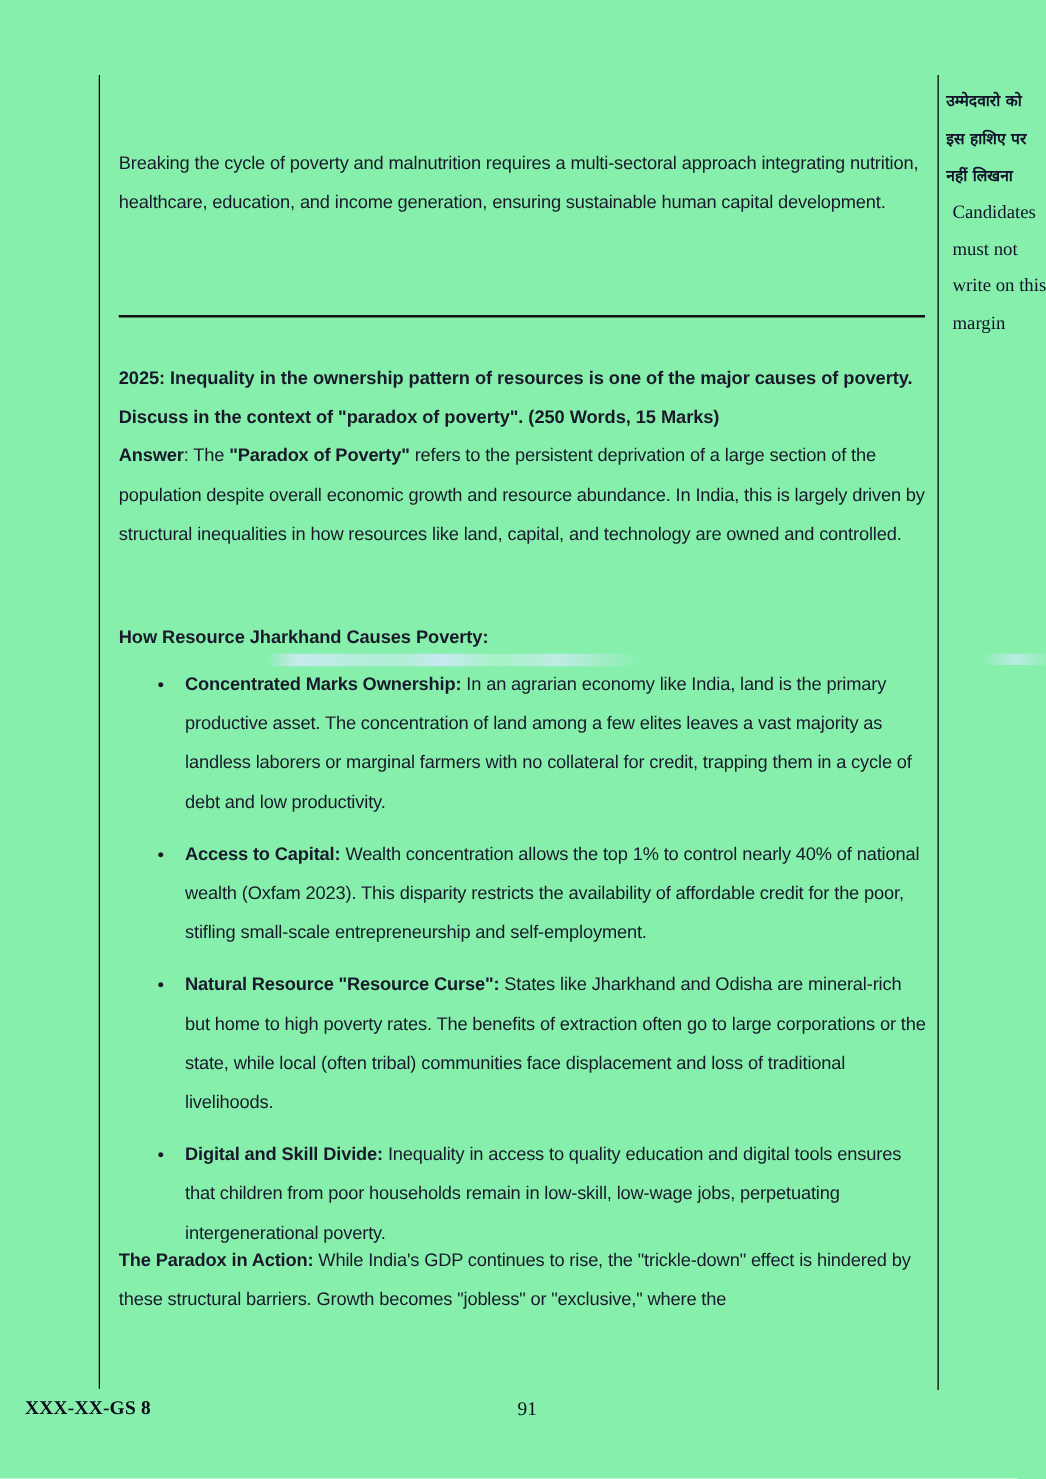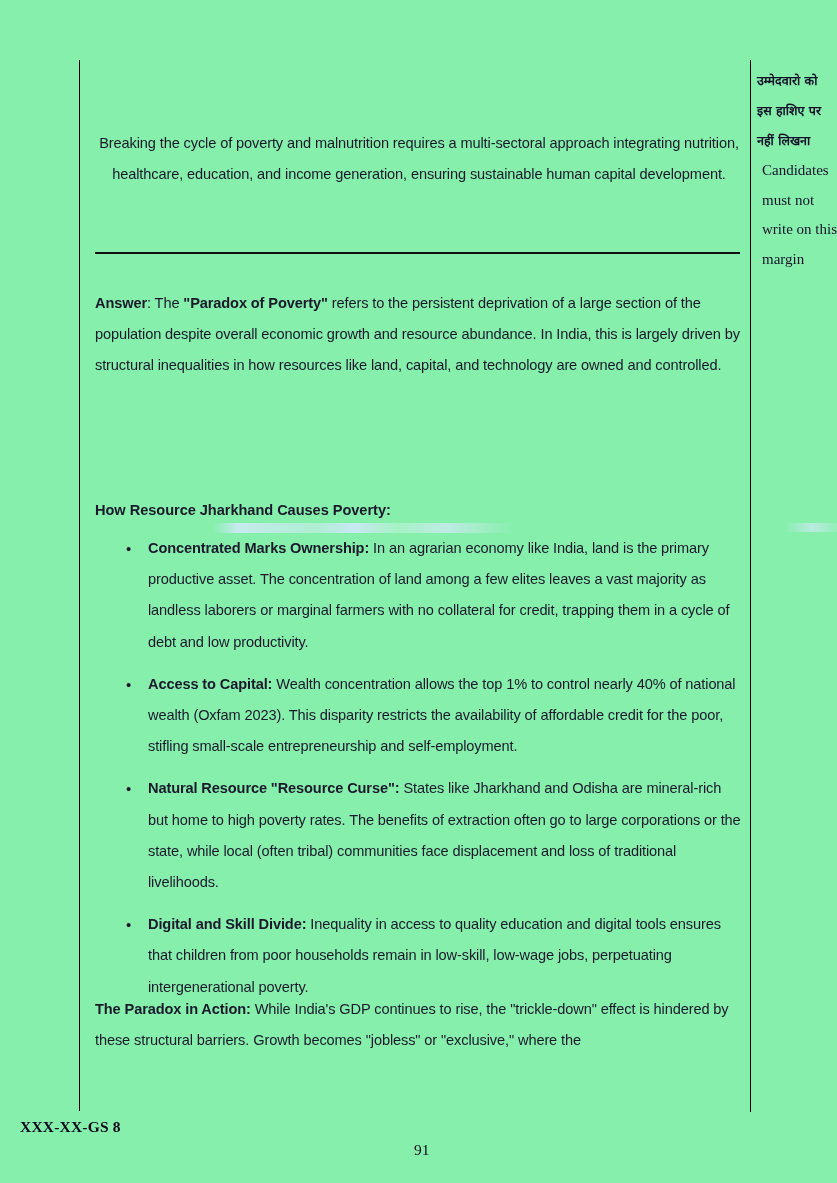--- a/index.html
+++ b/index.html
@@ -79,23 +79,22 @@
     font-family: "Liberation Sans", sans-serif;
     font-size: 14.6px;
     color: #19192b;
     line-height: 31.2px;
     letter-spacing: -0.12px;
     text-align: left;
   }
   .para-intro {
     position: absolute;
     left: 0;
-    top: 128px;
-    width: 648px;
-    text-align: center;
+    top: 116px;
+    width: 648px;
   }
   .qblock {
     position: absolute;
     left: 0;
     top: 288px;
     width: 648px;
   }
   .qtitle {
     font-weight: 700;
     letter-spacing: -0.05px;
@@ -185,21 +184,20 @@
     color: #0b0b1c;
     letter-spacing: 0.2px;
   }
   .footer-page {
     position: absolute;
     left: 414px;
     top: 1119px;
     font-family: "Liberation Serif", serif;
     font-size: 15.5px;
     color: #0b0b1c;
-    margin-top: 22px;
   }
 </style>
 </head>
 <body>
 
 <div class="page">
 
   <div class="rule-left"></div>
   <div class="rule-right"></div>
   <div class="rule-top-sep"></div>
@@ -212,20 +210,21 @@
     <div class="en">must not</div>
     <div class="en">write on this</div>
     <div class="en">margin</div>
   </div>
 
   <div class="content">
 
     <div class="body-text para-intro">Breaking the cycle of poverty and malnutrition requires a multi-sectoral approach integrating nutrition, healthcare, education, and income generation, ensuring sustainable human capital development.</div>
 
     <div class="qblock">
+      <div class="body-text qtitle">2025: Inequality in the ownership pattern of resources is one of the major causes of poverty. Discuss in the context of "paradox of poverty". (250 Words, 15 Marks)</div>
       <div class="body-text answer-lead"><span class="lead">Answer</span><span>: </span><span>The </span><span class="lead">"Paradox of Poverty"</span><span> refers to the persistent deprivation of a large section of the population despite overall economic growth and resource abundance. In India, this is largely driven by structural inequalities in how resources like land, capital, and technology are owned and controlled.</span></div>
     </div>
 
     <div class="body-text subhead">How Resource Jharkhand Causes Poverty:</div>
 
     <div class="artifact"></div>
     <div class="artifact2"></div>
 
     <ul class="points">
       <li class="body-text">

